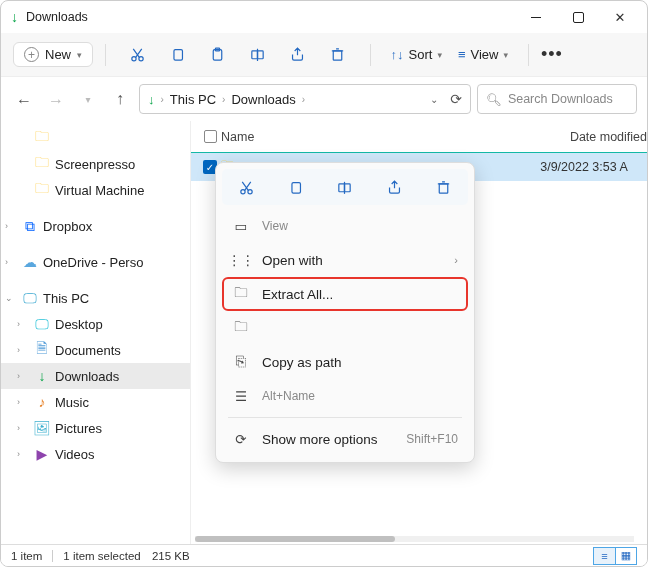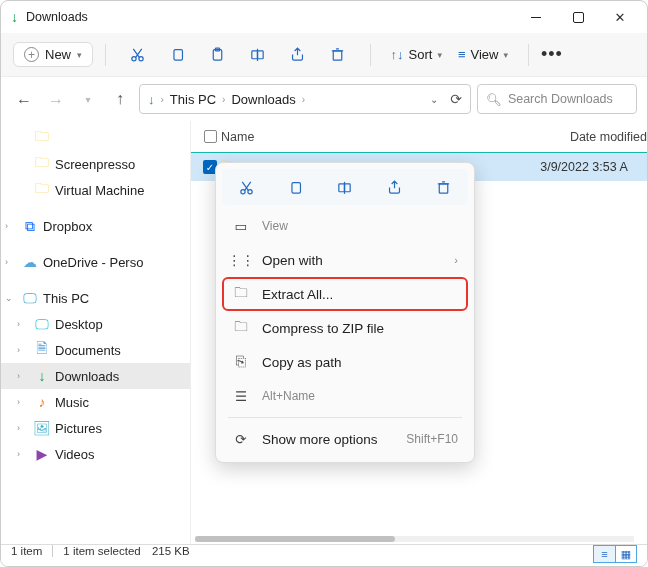--- a/index.html
+++ b/index.html
@@ -61,21 +61,21 @@
 .row { height:28px; display:flex; align-items:center; padding-left:8px; font-size:13px;}
 .row.selected{background:#cfe7f9;}
 .row .chk{width:22px;display:flex;align-items:center;justify-content:center;}
 .row .chk .box{width:14px;height:14px;background:#0067c0;border-radius:2px;display:flex;align-items:center;justify-content:center;color:#fff;font-size:10px;}
 .row .ficon{width:18px;color:#ffcb3d;margin-right:6px;}
 .row .fname{flex:1;}
 .row .fdate{width:110px;text-align:center;padding-right:16px;color:#333;font-size:12.5px;}
 .content-scroll{position:absolute;bottom:22px;left:195px;right:14px;height:12px;display:flex;align-items:center;}
 .content-scroll .track{flex:1;height:6px;background:#f0f0f0;}
 .content-scroll .thumb{width:200px;height:6px;background:#c0c0c0;border-radius:3px;position:relative;left:0;}
-.statusbar { height:22px; border-top:1px solid #ddd; display:flex; padding:0 10px; font-size:11.5px; color:#333; gap:4px; background:#fff;}
+.statusbar { height:22px; border-top:1px solid #ddd; display:flex; align-items:center; padding:0 10px; font-size:11.5px; color:#333; gap:4px; background:#fff;}
 .statusbar .sep{width:1px;height:12px;background:#ccc;margin:0 6px;}
 .statusbar .spacer{flex:1;}
 .view-toggle{display:flex;gap:0;}
 .view-toggle span{width:22px;height:18px;border:1px solid #4ea6e6;display:flex;align-items:center;justify-content:center;color:#2469c2;font-size:11px;}
 .view-toggle span:first-child{border-right:none;background:#e8f2fb;}
 
 
 .ctxmenu{ position:absolute; left:215px; top:162px; width:260px; background:#fafafa; border:1px solid #ddd; border-radius:8px; box-shadow:0 6px 20px rgba(0,0,0,0.18); padding:6px; font-size:13.5px;}
 .ctx-toolbar{display:flex; justify-content:space-around; align-items:center; height:36px; background:#f4f8fb; border-radius:5px; margin-bottom:4px;}
 .ctx-toolbar span{color:#2469c2; font-size:16px; width:36px; display:flex;align-items:center;justify-content:center;}
@@ -329,21 +329,20 @@
     <span class="ci-icon">⋮⋮</span>
     <span class="ci-label">Open with</span>
     <span class="ci-sub">›</span>
   </div>
   <div class="ctx-item ctx-highlight">
     <span class="ci-icon">🗀</span>
     <span class="ci-label">Extract All...</span>
   </div>
   <div class="ctx-item">
     <span class="ci-icon">🗀</span>
-    <span class="ci-label">Compress to ZIP file</span>
   </div>
   <div class="ctx-item">
     <span class="ci-icon">⎘</span>
     <span class="ci-label">Copy as path</span>
   </div>
   <div class="ctx-item">
     <span class="ci-icon">☰</span>
     <span class="ci-accel">Alt+Name</span>
   </div>
   <div class="ctx-sep"></div>

